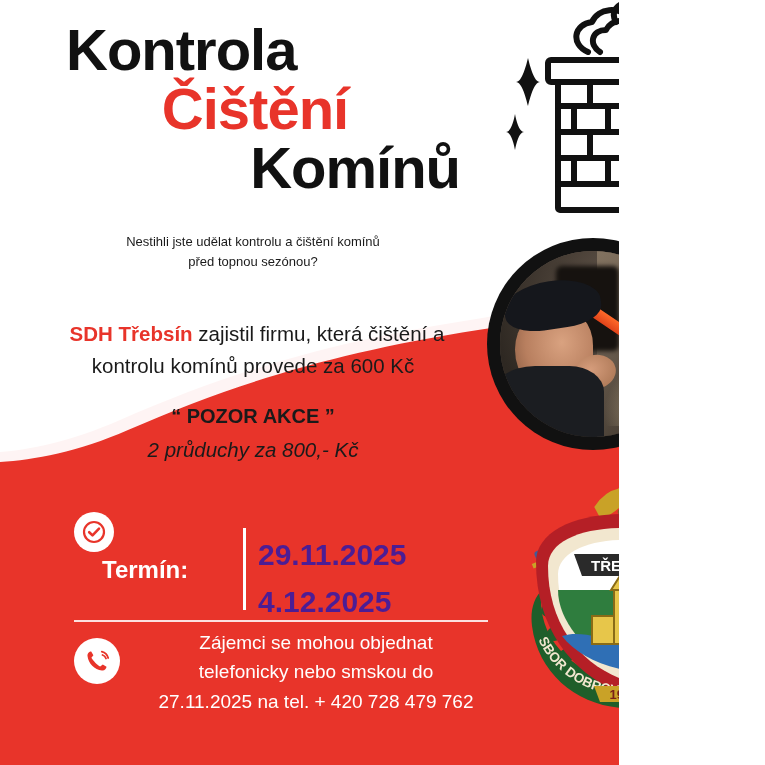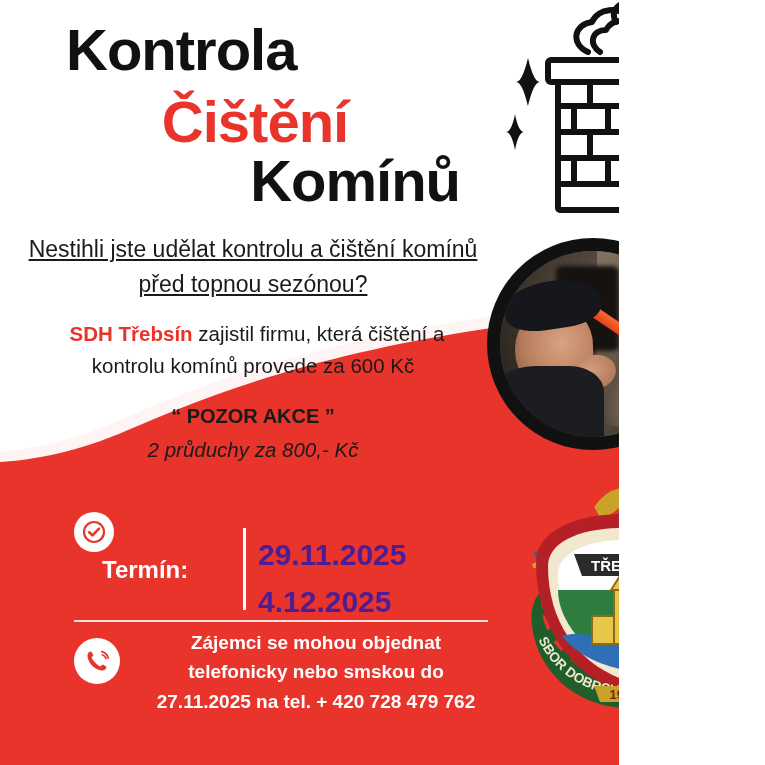--- a/index.html
+++ b/index.html
@@ -48,44 +48,43 @@
   .headline .l1 {
     font-size: 58px;
     color: #111111;
     text-align: left;
     padding-left: 26px;
   }
   .headline .l2 {
     font-size: 58px;
     color: #e8342a;
     text-align: center;
-    margin-top: 15px;
+    margin-top: 2px;
   }
   .headline .l3 {
     font-size: 58px;
     color: #111111;
     text-align: right;
     padding-right: 10px;
     margin-top: 2px;
   }
 
   
   .para {
     position: absolute;
     z-index: 5;
     text-align: center;
     color: #1a1a1a;
   }
   .para1 {
     left: 18px;
     top: 232px;
     width: 470px;
-    font-size: 23px;
+    font-size: 13px;
     line-height: 1.5;
-    text-decoration: underline;
   }
   .para2 {
     left: 18px;
     top: 318px;
     width: 470px;
     font-size: 20.5px;
     line-height: 1.55;
   }
   .sdh {
     color: #e8342a;
@@ -289,21 +288,21 @@
   }
   .contact {
     position: absolute;
     left: 134px;
     top: 628px;
     width: 364px;
     z-index: 6;
     text-align: center;
     color: #ffffff;
     font-size: 19px;
-    font-weight: bold;
+    font-weight: normal;
     line-height: 1.55;
   }
 
   
   .emblem {
     position: absolute;
     left: 508px;
     top: 470px;
     width: 232px;
     height: 248px;

